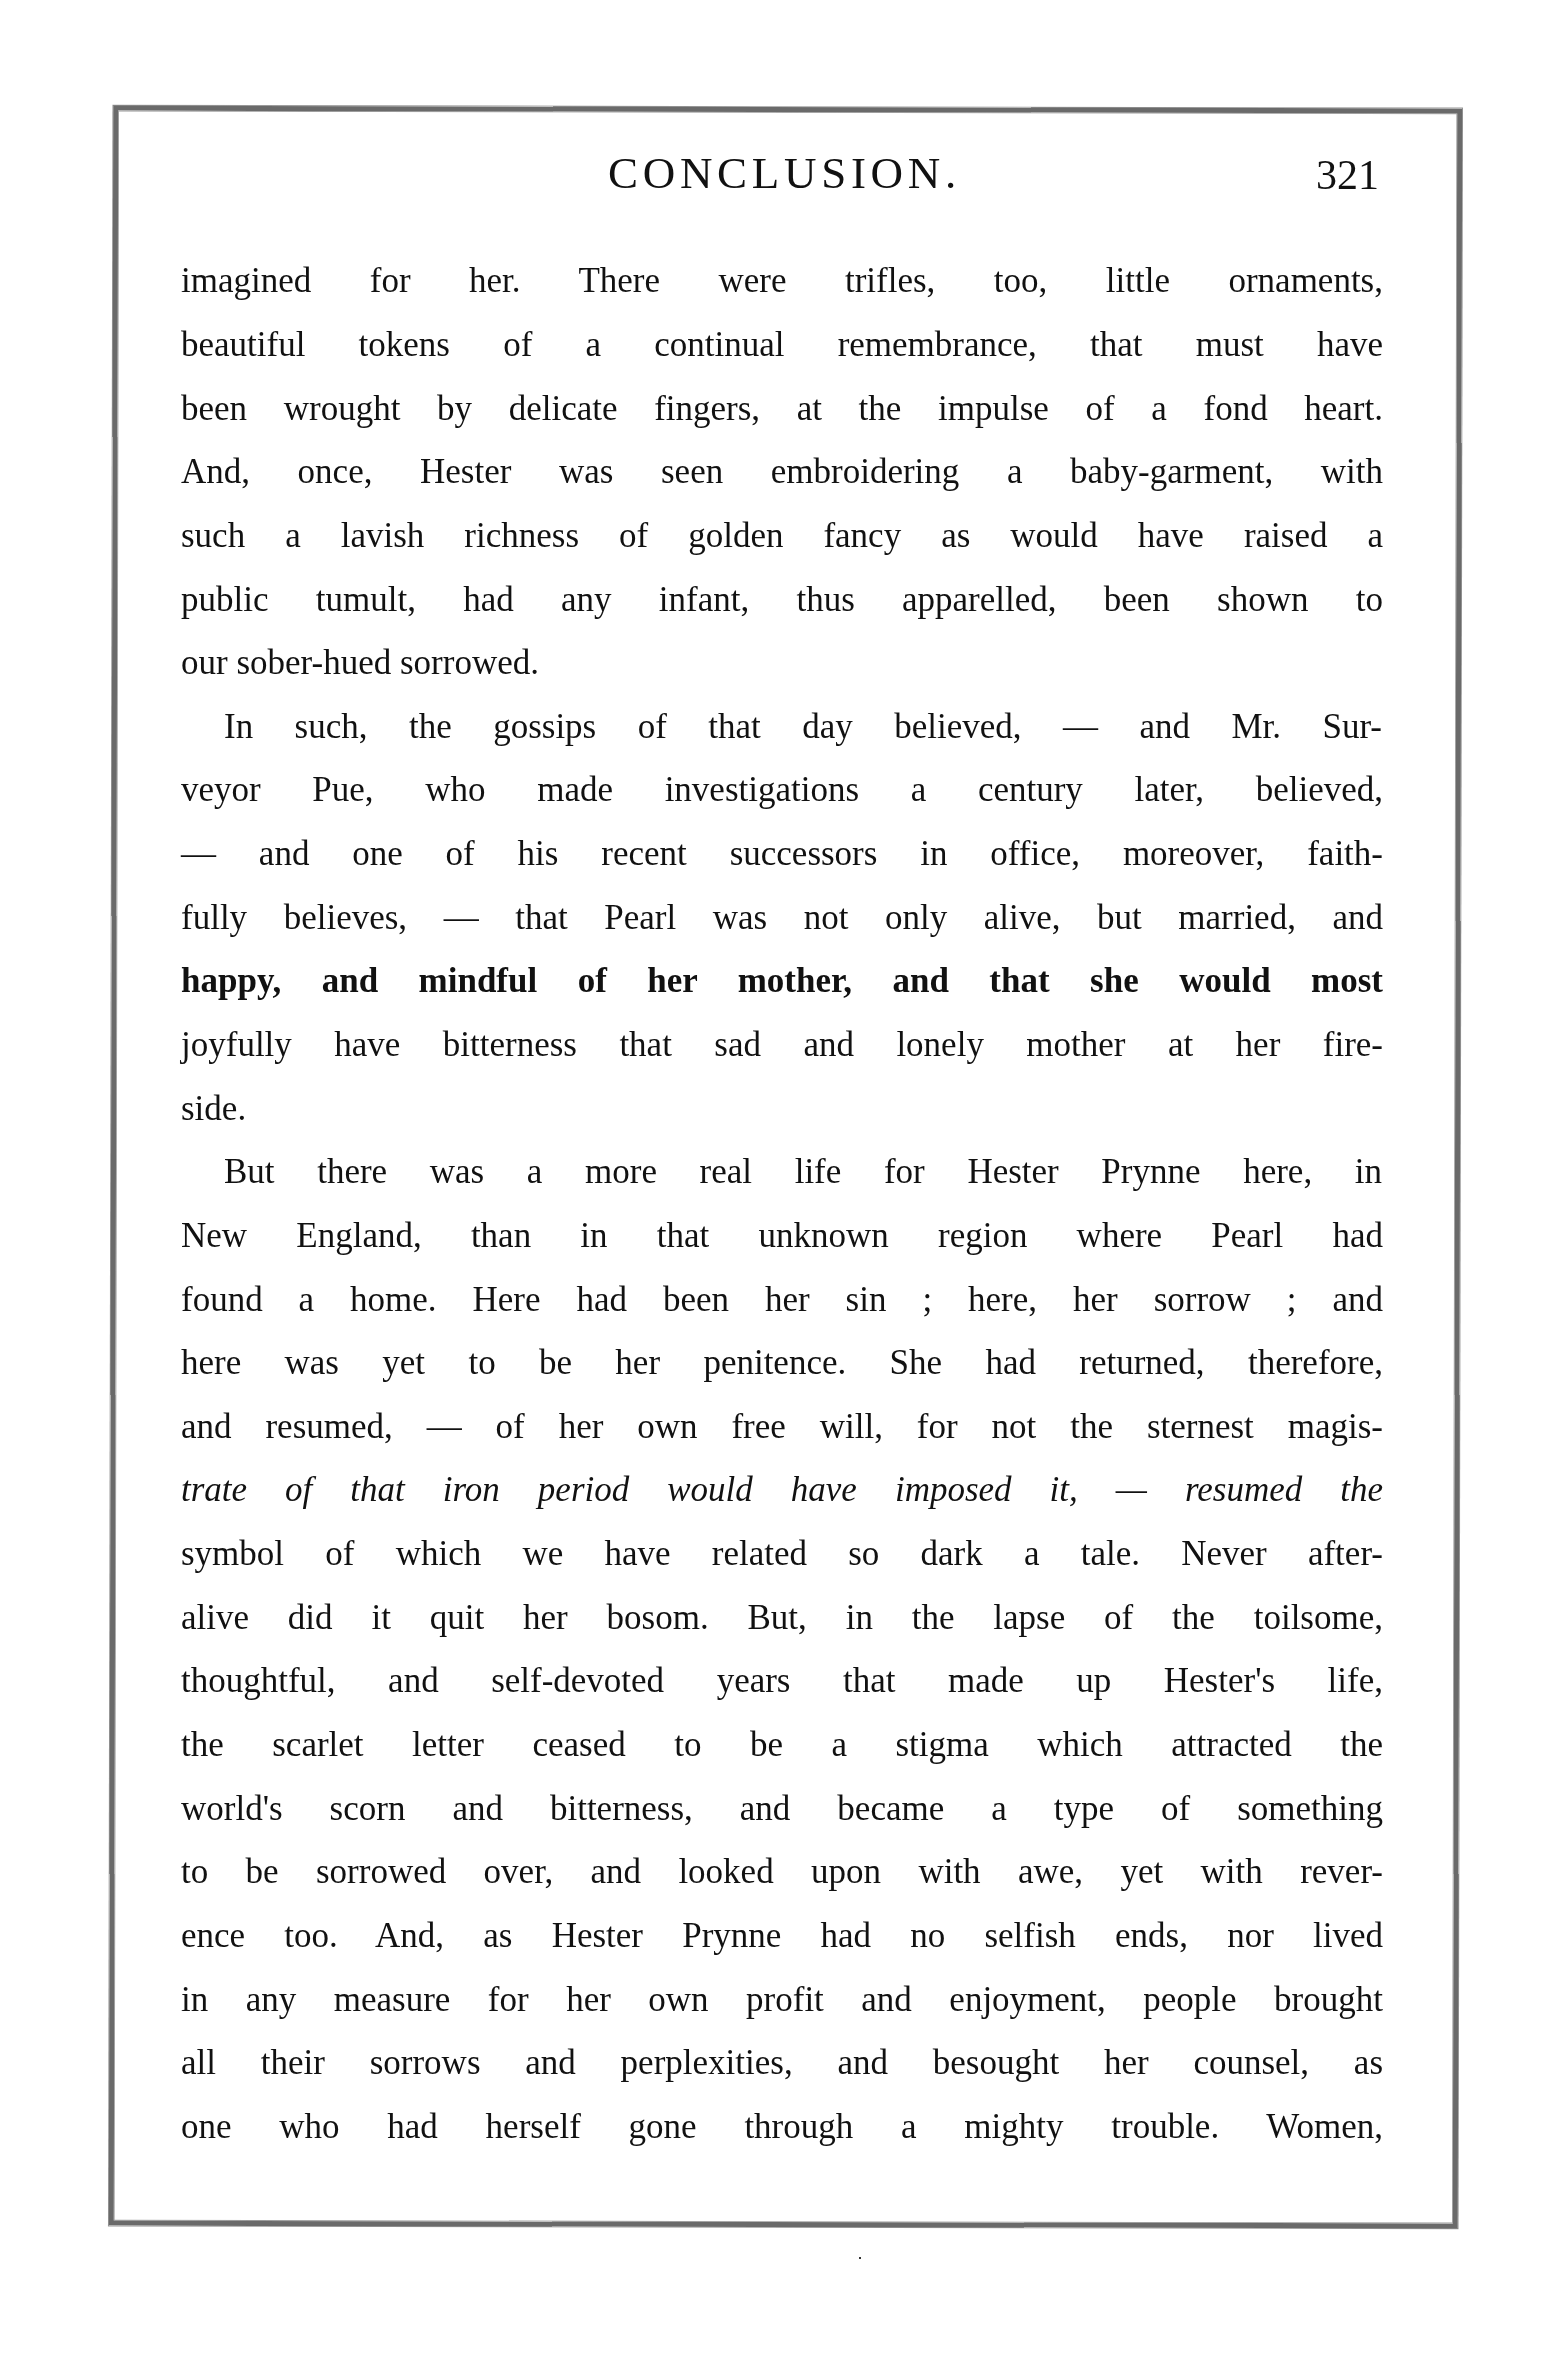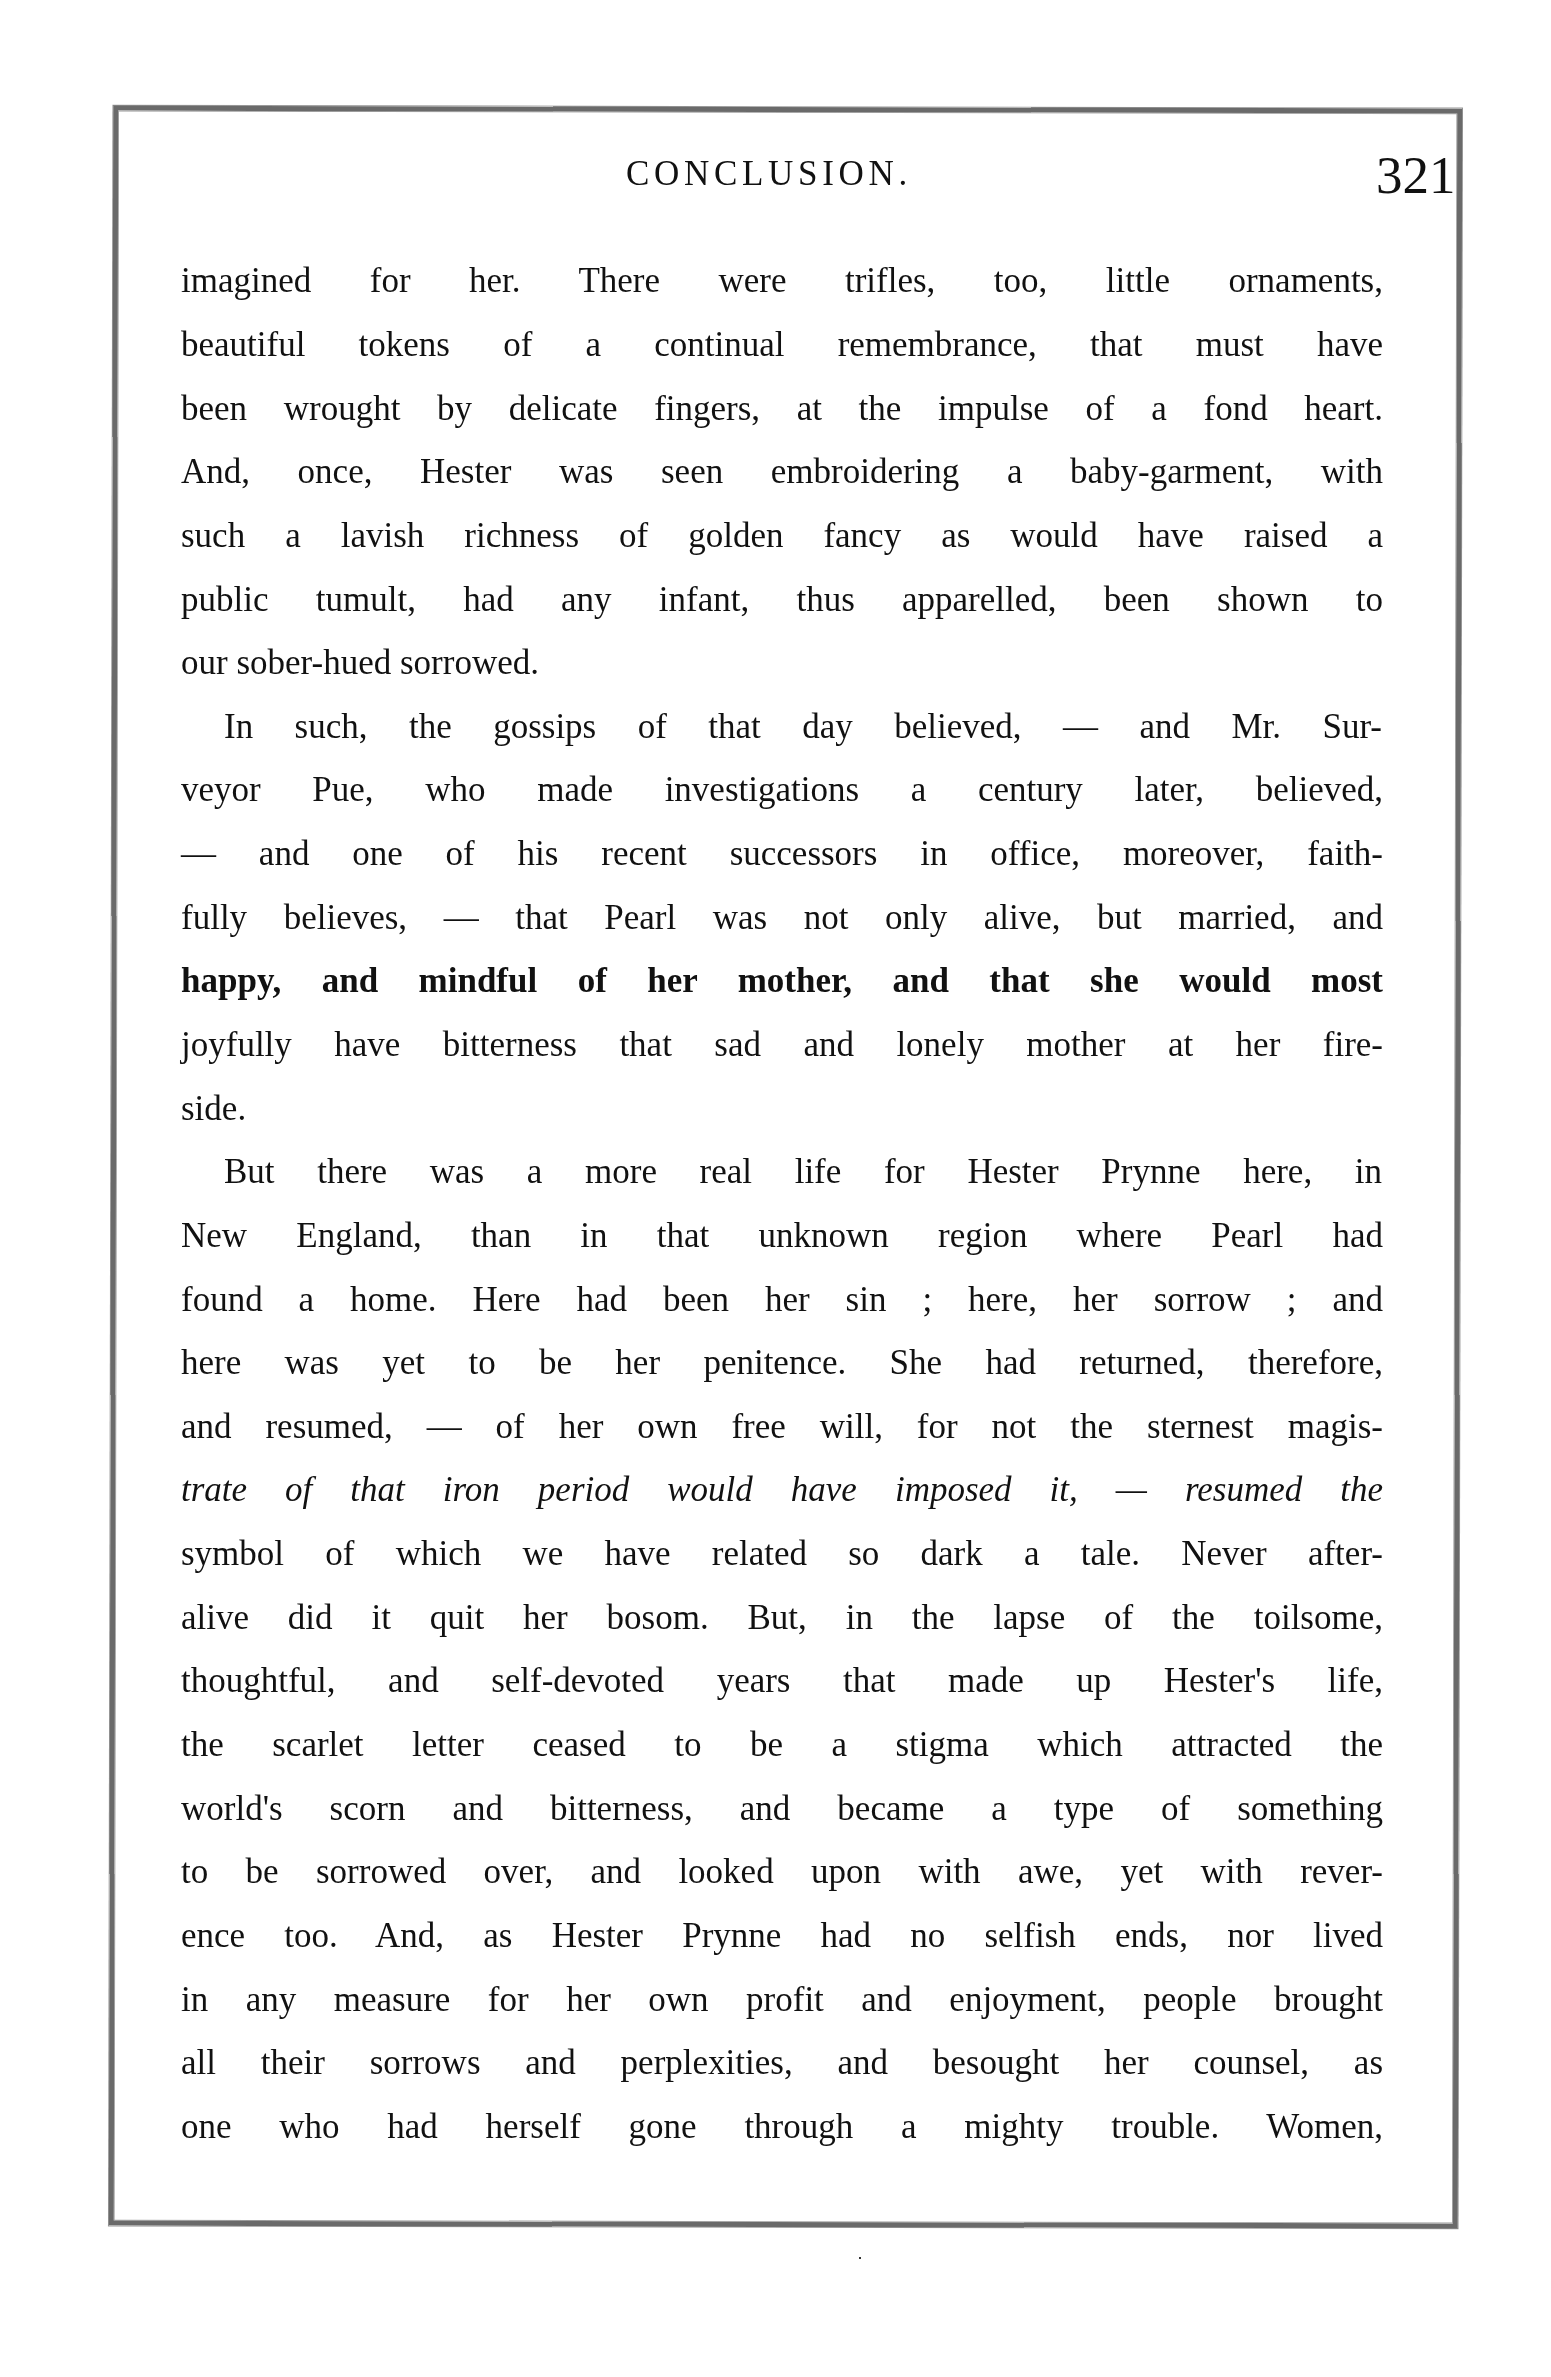--- a/index.html
+++ b/index.html
@@ -28,32 +28,32 @@
   }
   .running-head {
     position: absolute;
     top: 150px;
     left: 0;
     width: 1552px;
     height: 47px;
   }
   .running-title {
     position: absolute;
-    left: 626px;
+    left: 608px;
     top: 0;
-    font-size: 35px;
+    font-size: 45px;
     letter-spacing: 4.7px;
     line-height: 47px;
     white-space: nowrap;
   }
   .page-number {
     position: absolute;
-    left: 1376px;
+    left: 1316px;
     top: 1.6px;
-    font-size: 53px;
+    font-size: 42px;
     line-height: 47px;
     white-space: nowrap;
   }
   .body-text {
     position: absolute;
     left: 181px;
     top: 0;
     width: 1202px;
   }
   .line {

